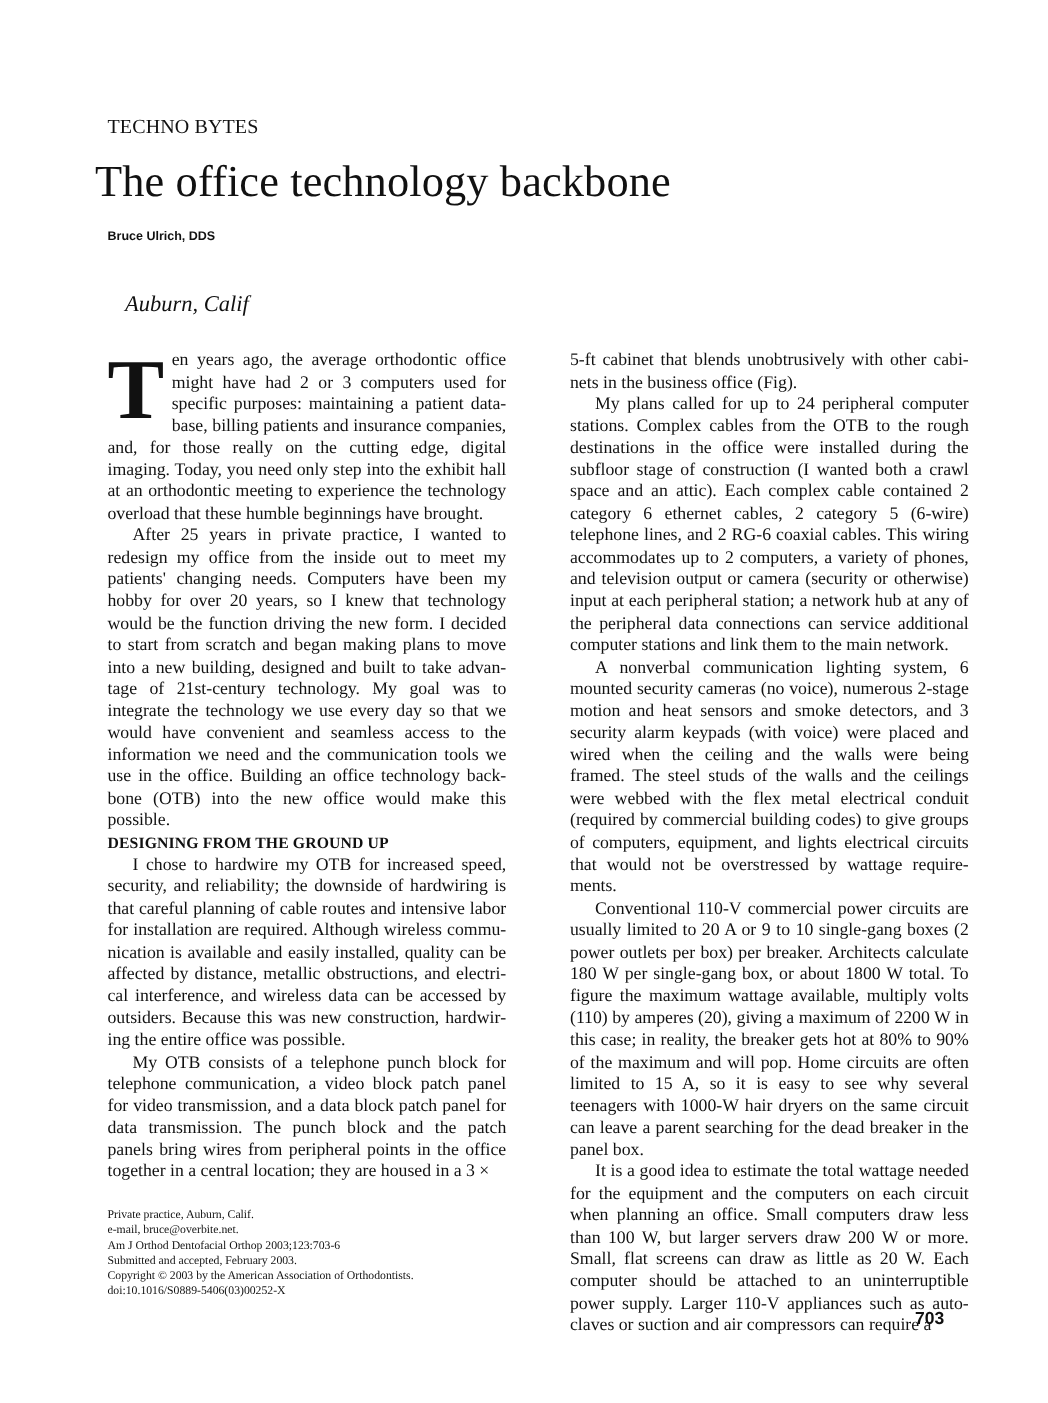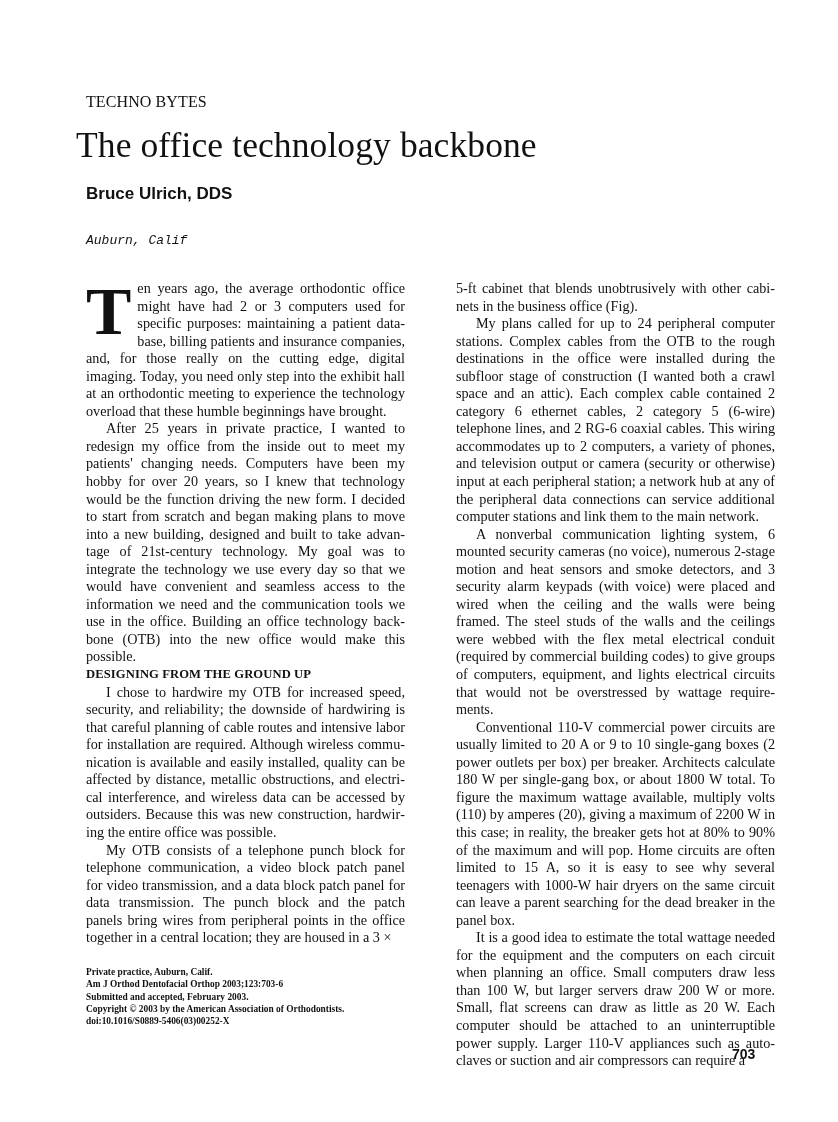--- a/index.html
+++ b/index.html
@@ -1,30 +1,30 @@
 <!DOCTYPE html>
 <html><head>
 <meta charset="utf-8">
 <style>
   html, body { margin: 0; padding: 0; background: #ffffff; }
   body { width: 838px; height: 1122px; position: relative; overflow: hidden; color: #111; }
   .serif { font-family: "Liberation Serif", "DejaVu Serif", serif; margin-top: 32px; }
   .sans { font-family: "Liberation Sans", "DejaVu Sans", sans-serif; }
   #section-label { position: absolute; left: 86px; top: 61px; font-size: 16px; letter-spacing: 0.1px; }
   #title { position: absolute; left: 72px; top: 120px; font-size: 35.5px; font-weight: normal; margin: 4px; letter-spacing: 0.1px; }
-  #author { position: absolute; left: 86px; top: 184px; font-size: 17px; font-weight: bold; }
-  #affil { position: absolute; left: 86px; top: 201px; font-size: 13px; font-style: italic; font-family: Liberation Mono, monospace; }
+  #author { position: absolute; left: 86px; top: 184px; font-size: 10px; font-weight: bold; }
+  #affil { position: absolute; left: 100px; top: 201px; font-size: 18px; font-style: italic; }
   .col { position: absolute; top: 248px; width: 319px; font-size: 14.2px; line-height: 17.55px; text-align: justify; hyphens: manual; }
   #col-left { left: 86px; }
   #col-right { left: 456px; }
   .col p { margin: 0; text-indent: 20px; }
   .col p.first { text-indent: 0; }
   .dropcap { float: left; font-size: 68px; line-height: 50px; font-weight: bold; margin: 6px 6px 0 0; padding: 0; height: 50px; }
   .sec-head { font-family: Liberation Serif, serif; font-weight: bold; font-size: 12.6px; margin: 19px 0 4px 0; text-indent: 0 !important; letter-spacing: 0.1px; }
-  #footnotes { position: absolute; left: 86px; top: 934px; width: 330px; font-size: 9.4px; line-height: 12.3px; font-weight: bold; }
+  #footnotes { position: absolute; left: 86px; top: 934px; width: 330px; font-size: 9.4px; line-height: 12.3px; }
   #footnotes div { white-space: nowrap; }
   #page-number { position: absolute; left: 732px; top: 1046px; font-size: 14px; font-weight: bold; }
 </style>
 </head>
 <body>
 
 <div id="section-label" class="serif">TECHNO BYTES</div>
 <h1 id="title" class="serif">The office technology backbone</h1>
 <div id="author" class="sans">Bruce Ulrich, DDS</div>
 <div id="affil" class="serif">Auburn, Calif</div>
@@ -40,19 +40,20 @@
 <div id="col-right" class="col serif">
   <p class="first">5-ft cabinet that blends unobtrusively with other cabi­nets in the business office (Fig).</p>
   <p>My plans called for up to 24 peripheral computer stations. Complex cables from the OTB to the rough destinations in the office were installed during the subfloor stage of construction (I wanted both a crawl space and an attic). Each complex cable contained 2 category 6 ethernet cables, 2 category 5 (6-wire) telephone lines, and 2 RG-6 coaxial cables. This wiring accommodates up to 2 computers, a variety of phones, and television output or camera (security or otherwise) input at each peripheral station; a network hub at any of the peripheral data connections can service additional computer stations and link them to the main network.</p>
   <p>A nonverbal communication lighting system, 6 mounted security cameras (no voice), numerous 2-stage motion and heat sensors and smoke detectors, and 3 security alarm keypads (with voice) were placed and wired when the ceiling and the walls were being framed. The steel studs of the walls and the ceilings were webbed with the flex metal electrical conduit (required by commercial building codes) to give groups of computers, equipment, and lights electrical circuits that would not be overstressed by wattage require­ments.</p>
   <p>Conventional 110-V commercial power circuits are usually limited to 20 A or 9 to 10 single-gang boxes (2 power outlets per box) per breaker. Architects calculate 180 W per single-gang box, or about 1800 W total. To figure the maximum wattage available, multiply volts (110) by amperes (20), giving a maximum of 2200 W in this case; in reality, the breaker gets hot at 80% to 90% of the maximum and will pop. Home circuits are often limited to 15 A, so it is easy to see why several teenagers with 1000-W hair dryers on the same circuit can leave a parent searching for the dead breaker in the panel box.</p>
   <p>It is a good idea to estimate the total wattage needed for the equipment and the computers on each circuit when planning an office. Small computers draw less than 100 W, but larger servers draw 200 W or more. Small, flat screens can draw as little as 20 W. Each computer should be attached to an uninterruptible power supply. Larger 110-V appliances such as auto­claves or suction and air compressors can require a</p>
 </div>
 
 <div id="footnotes" class="serif">
   <div>Private practice, Auburn, Calif.</div>
+  <div>e-mail, bruce@overbite.net.</div>
   <div>Am J Orthod Dentofacial Orthop 2003;123:703-6</div>
   <div>Submitted and accepted, February 2003.</div>
   <div>Copyright © 2003 by the American Association of Orthodontists.</div>
   <div>doi:10.1016/S0889-5406(03)00252-X</div>
 </div>
 
 <div id="page-number" class="sans">703</div>
 
 </body></html>

